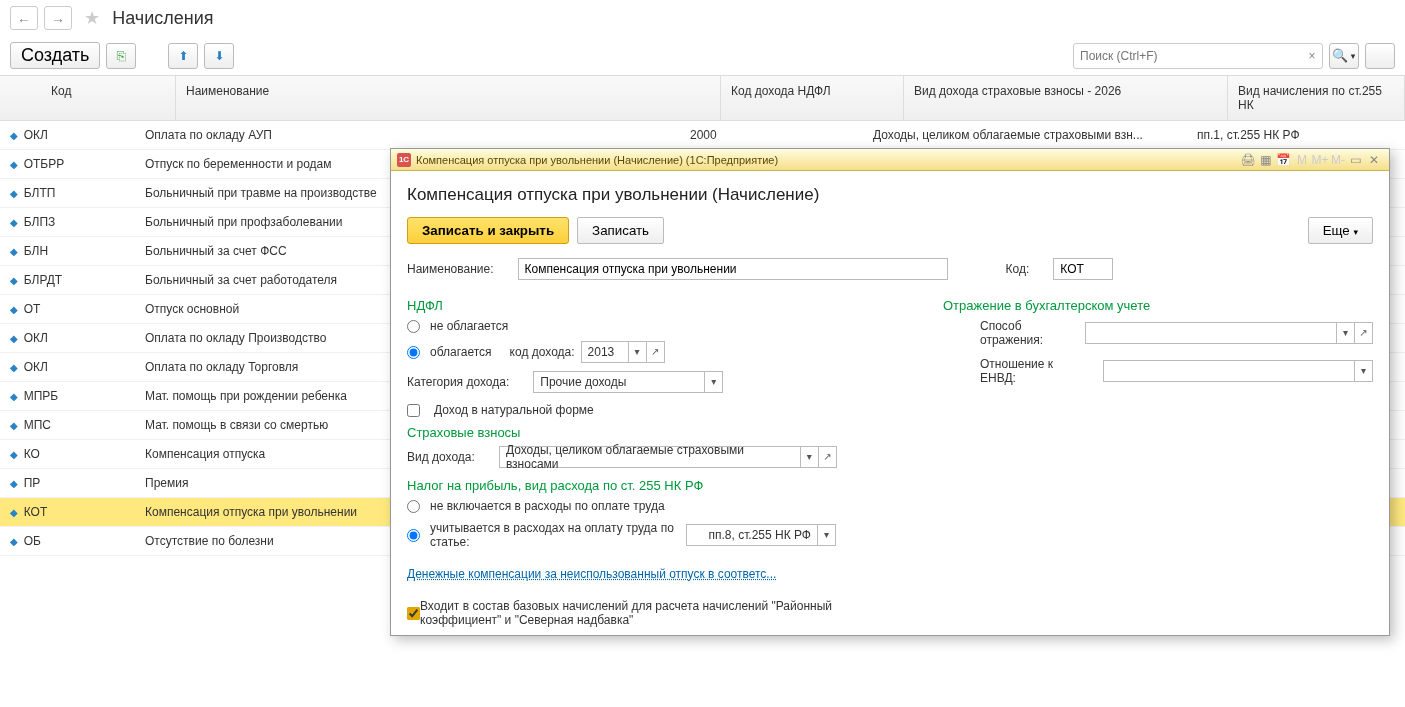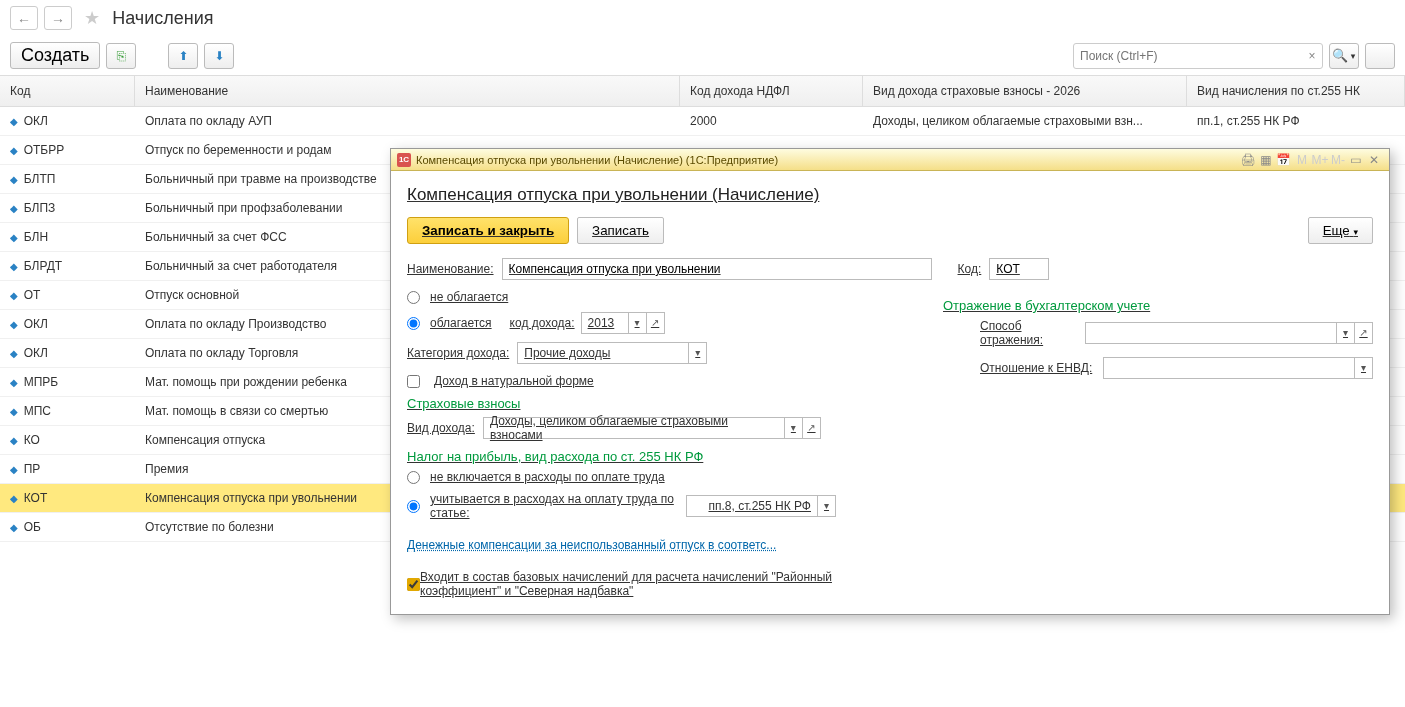--- a/index.html
+++ b/index.html
@@ -10,44 +10,44 @@
 .page-title { font-size: 18px; font-weight: normal; color: #333; }
 .toolbar-actions { display: flex; align-items: center; padding: 6px 10px; gap: 6px; }
 .btn { border: 1px solid #bbb; background: linear-gradient(#fff,#eee); border-radius: 3px; padding: 2px 10px; cursor: pointer; font-size: 18px; }
 .icon-btn { width: 30px; height: 26px; border: 1px solid #bbb; background: linear-gradient(#fff,#eee); border-radius: 3px; display: inline-flex; align-items: center; justify-content: center; cursor: pointer; }
 .spacer { flex: 1; }
 .search-box { border: 1px solid #ccc; border-radius: 3px; display: flex; align-items: center; height: 26px; width: 250px; }
 .search-box input { border: none; outline: none; flex: 1; padding: 0 6px; font-size: 12px; color: #999; }
 .search-box .clear { width: 20px; text-align: center; cursor: pointer; color: #888; }
 .icon-btn .mag { color: #2a82c4; font-size: 13px; }
 .table { border-top: 1px solid #ddd; }
-.thead { display: flex; background: linear-gradient(#f9f9f9,#efefef); border-bottom: 1px solid #ddd; }
+.thead { display: flex; background: linear-gradient(#f9f9f9,#efefef); border-bottom: 1px solid #ddd; padding-left: 41px; }
 .th { padding: 8px 10px; border-right: 1px solid #ddd; font-size: 12px; color: #333; }
 .c-code { width: 135px; }
 .c-name { width: 545px; }
 .c-ndfl { width: 183px; }
 .c-ins { width: 324px; }
 .c-255 { flex: 1; }
 .tbody .tr { display: flex; border-bottom: 1px solid #f0f0f0; align-items: center; height: 29px; }
 .tr .td { padding: 0 10px; white-space: nowrap; overflow: hidden; text-overflow: ellipsis; }
 .tr.selected { background: #ffe97f; }
 .rowicon { color: #2a82c4; font-size: 10px; margin-right: 6px; display: inline-block; }
 
 .modal { position: absolute; left: 390px; top: 148px; width: 1000px; background: #fff; border: 1px solid #999; box-shadow: 4px 4px 12px rgba(0,0,0,0.25); }
 .modal-title { background: linear-gradient(#fefce0,#f5df88); height: 22px; display: flex; align-items: center; padding: 0 6px; font-size: 11px; color: #5a4a00; border-bottom: 1px solid #c9b456; }
 .modal-title .logo { width: 14px; height: 14px; background: #d9534f; border-radius: 2px; margin-right: 5px; display: inline-block; font-size: 8px; color: #fff; text-align: center; line-height: 14px; font-weight: bold; }
 .modal-title .tspacer { flex: 1; }
 .modal-title .ticon { width: 18px; text-align: center; color: #888; font-size: 12px; cursor: pointer; }
-.modal-body { padding: 14px 16px 16px 16px; text-decoration: underline; }
+.modal-body { padding: 14px 16px 8px 16px; }
 .modal-header { font-size: 17px; color: #222; margin-bottom: 12px; }
 .modal-actions { display: flex; align-items: center; gap: 8px; margin-bottom: 14px; }
 .btn-primary { background: linear-gradient(#ffe26a,#fccf3b); border: 1px solid #d0a012; font-weight: bold; padding: 5px 14px; border-radius: 3px; cursor: pointer; }
 .btn-secondary { background: linear-gradient(#fff,#eee); border: 1px solid #bbb; padding: 5px 14px; border-radius: 2px; cursor: pointer; }
 .btn-more { margin-left: auto; }
-.form-row { display: flex; align-items: center; gap: 8px; margin-bottom: 10px; }
+.form-row { display: flex; align-items: center; gap: 24px; margin-bottom: 10px; }
 .label { color: #333; }
 .input { border: 1px solid #bbb; padding: 3px 6px; font-size: 12px; background: #fff; }
 .input.w-name { width: 430px; }
 .input.w-code { width: 60px; }
 .sect { display: flex; gap: 40px; }
 .col-l { flex: 1; }
 .col-r { width: 430px; }
 .section-title { color: #009a3d; font-size: 13px; margin: 8px 0 6px 0; }
 .radio-row { display: flex; align-items: center; gap: 6px; margin-bottom: 8px; }
 .radio-row input[type=radio] { margin-right: 4px; }
@@ -241,20 +241,21 @@
     <div class="form-row">
       <span class="label">Наименование:</span>
       <input class="input w-name" value="Компенсация отпуска при увольнении" style="">
       <span style="width:10px"></span>
       <span class="label">Код:</span>
       <input class="input w-code" value="КОТ" style="">
     </div>
 
     <div class="sect">
       <div class="col-l">
+        <div class="section-title">НДФЛ</div>
         <div class="radio-row">
           <input type="radio" name="ndfl" style="">
           <span>не облагается</span>
         </div>
         <div class="radio-row">
           <input type="radio" name="ndfl" checked="" style="">
           <span>облагается</span>
           <span style="width:6px"></span>
           <span class="label">код дохода:</span>
           <div class="select w-80">

